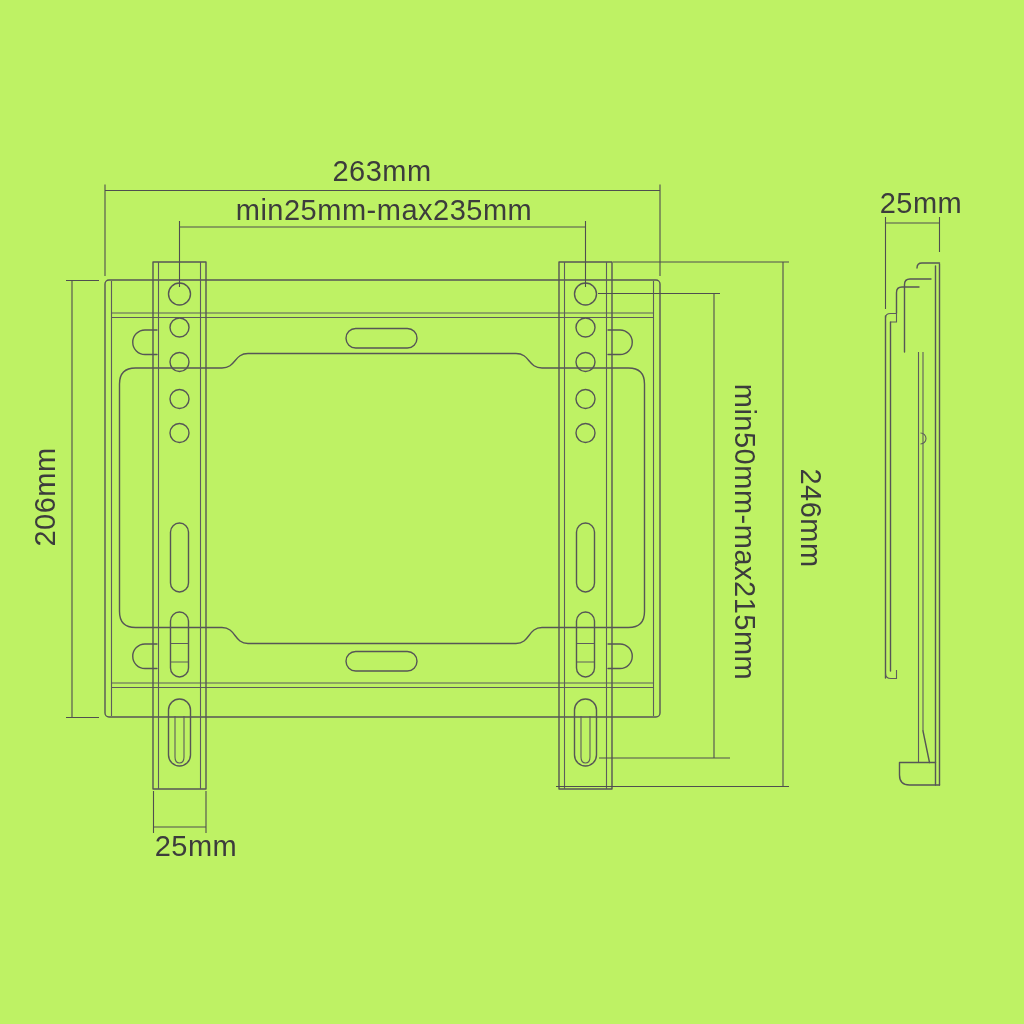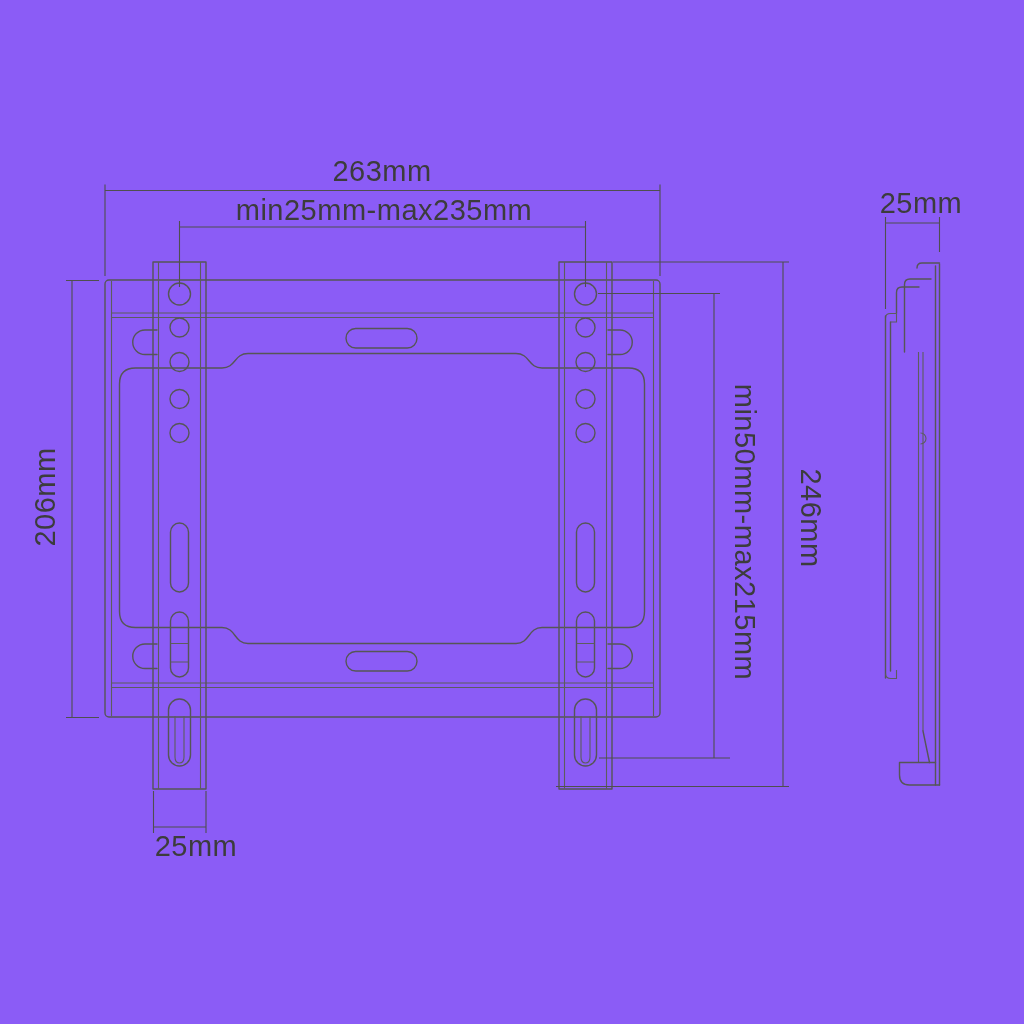--- a/index.html
+++ b/index.html
@@ -8,21 +8,21 @@
     background:#ffffff;
     width:1024px;
     height:1024px;
     overflow:hidden;
     font-family:"Liberation Sans", sans-serif;
   }
   #stage{
     position:relative;
     width:1024px;
     height:1024px;
-    background:#8b5cf6;
+    background:#bef264;
   }
   svg{display:block}
   .obj{
     fill:none;
     stroke:#565656;
     stroke-width:1.4;
     stroke-linecap:round;
     stroke-linejoin:round;
   }
   .thin{

